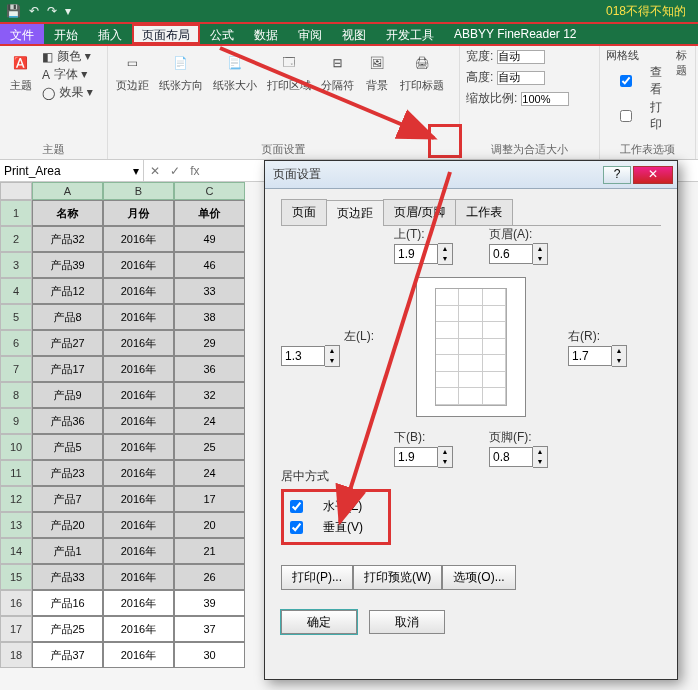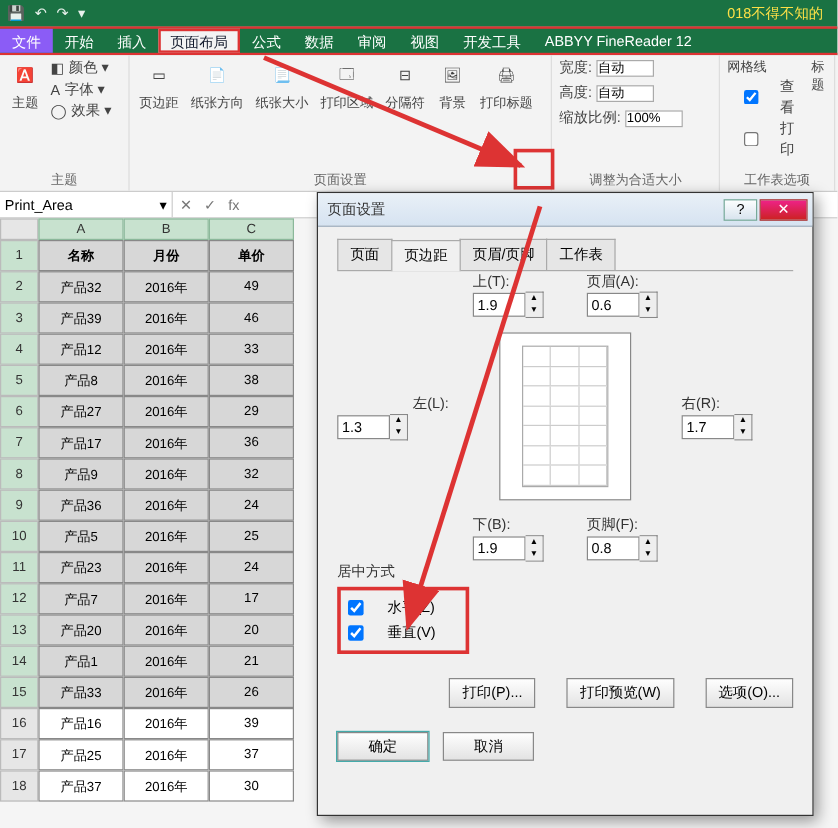--- a/index.html
+++ b/index.html
@@ -55,21 +55,21 @@
 .spinbox .spins span{width:14px;height:10px;font-size:7px;text-align:center;line-height:9px;background:#eee;cursor:pointer}
 .mglbl{font-size:12px;color:#333}
 .preview{width:110px;height:140px;background:#fff;border:1px solid #888;margin:0 auto;padding:10px 18px}
 .preview .pg{width:100%;height:100%;border:1px solid #aaa;display:flex;flex-direction:column}
 .preview .pg div{flex:1;border-bottom:1px solid #ccc;display:flex}
 .preview .pg div span{flex:1;border-right:1px solid #ccc}
 .center-group{margin-top:0}
 .center-group .gt{font-size:12px;color:#333}
 .center-group .opts{border:3px solid #d33;margin-top:4px;padding:4px 6px;width:110px}
 .center-group label{display:flex;align-items:center;gap:20px;font-size:12px;padding:2px 0}
-.dlg-btns{display:flex;gap:26px;justify-content:flex-end;margin-top:20px}
+.dlg-btns{display:flex;gap:0;justify-content:flex-start;margin-top:20px}
 .dlg-btns button{padding:3px 10px;font-size:12px;border:1px solid #888;background:linear-gradient(#fefefe,#e3e3e3);cursor:pointer}
 .dlg-foot{display:flex;gap:12px;padding:10px 16px}
 .dlg-foot button{width:76px;height:24px;border:1px solid #888;background:linear-gradient(#fefefe,#e3e3e3);cursor:pointer;font-size:12px}
 .dlg-foot button.primary{outline:1px solid #4aa}
 svg.arr{position:absolute;z-index:60;pointer-events:none}
 </style>
 </head>
 <body>
 
 <div class="titlebar">

